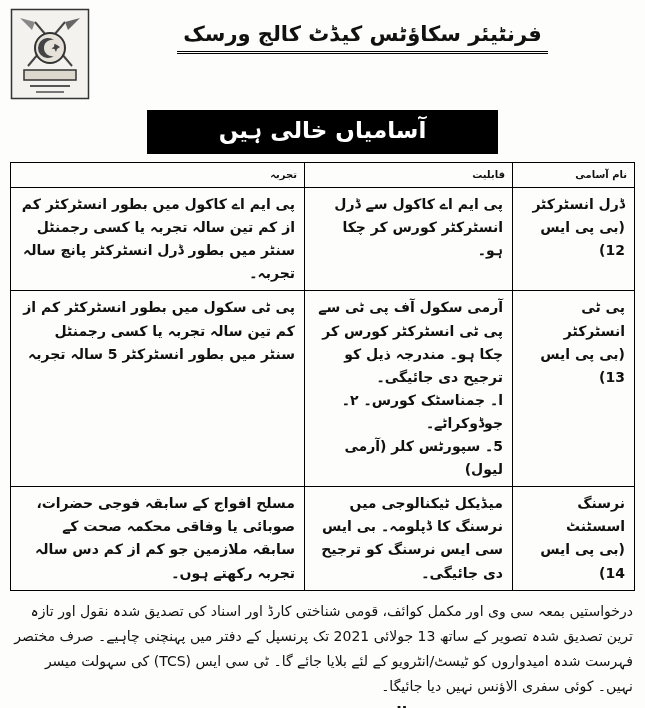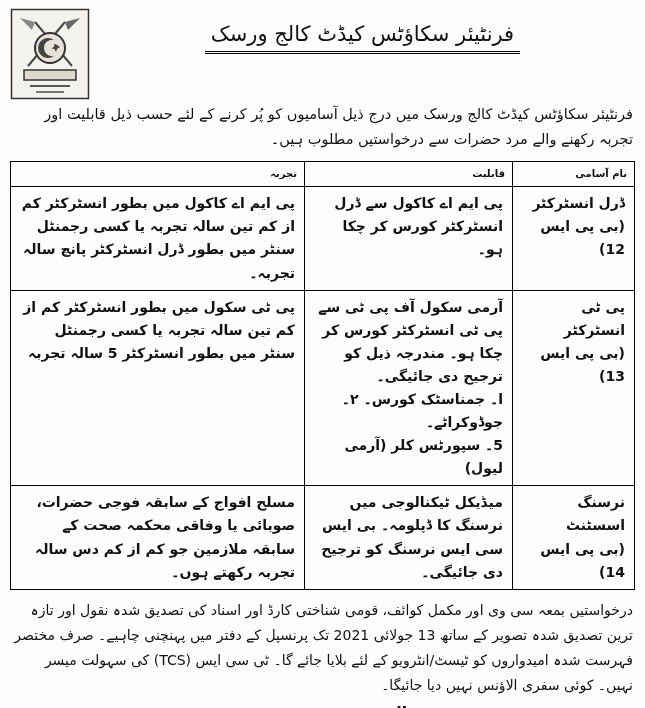--- a/index.html
+++ b/index.html
@@ -5,21 +5,21 @@
   html,body{margin:0;padding:0;background:#f2f0ec;}
   .ad{
     width:645px;height:708px;box-sizing:border-box;background:#fdfdfb;
     font-family:"DejaVu Sans",sans-serif;color:#111;direction:rtl;
     padding:8px 10px;overflow:hidden;position:relative;
   }
   
   .hdr{display:flex;flex-direction:row-reverse;align-items:flex-start;}
   .hdr-title-wrap{flex:1;text-align:center;padding-top:14px;}
   .hdr-title{
-    display:inline-block;font-size:21px;font-weight:normal;
+    display:inline-block;font-size:21px;font-weight:bold;
     padding:0 6px 5px 6px;border-bottom:3px double #000;letter-spacing:.5px;
   }
   .emblem{width:80px;height:92px;flex:0 0 auto;}
   
   .banner-wrap{text-align:center;margin:10px 0 8px 0;}
   .banner{
     display:inline-block;background:#000;color:#fff;font-weight:bold;
     font-size:23px;padding:7px 72px 9px 72px;line-height:1.2;
   }
   
@@ -63,22 +63,24 @@
         <rect x="14" y="62" width="52" height="10" fill="#ddd8ce" stroke="#333" stroke-width="1.5"></rect>
         <line x1="20" y1="78" x2="60" y2="78" stroke="#555" stroke-width="2"></line>
         <line x1="26" y1="84" x2="54" y2="84" stroke="#777" stroke-width="2"></line>
       </svg>
     </div>
     <div class="hdr-title-wrap">
       <span class="hdr-title">فرنٹیئر سکاؤٹس کیڈٹ کالج ورسک</span>
     </div>
   </div>
 
+  <div class="banner-wrap">
+    <span class="banner">آسامیاں خالی ہیں</span>
+  </div>
 
-  <p class="intro">فرنٹیئر سکاؤٹس کیڈٹ کالج ورسک میں درج ذیل آسامیوں کو پُر کرنے کے لئے حسب ذیل قابلیت اور تجربہ رکھنے والے مرد حضرات سے درخواستیں مطلوب ہیں۔</p>
 
   <table class="vac">
     <colgroup>
       <col class="c-post">
         <col class="c-qual">
         <col class="c-exp">
     </colgroup>
     <thead>
       <tr>
         <th>نام آسامی</th>

